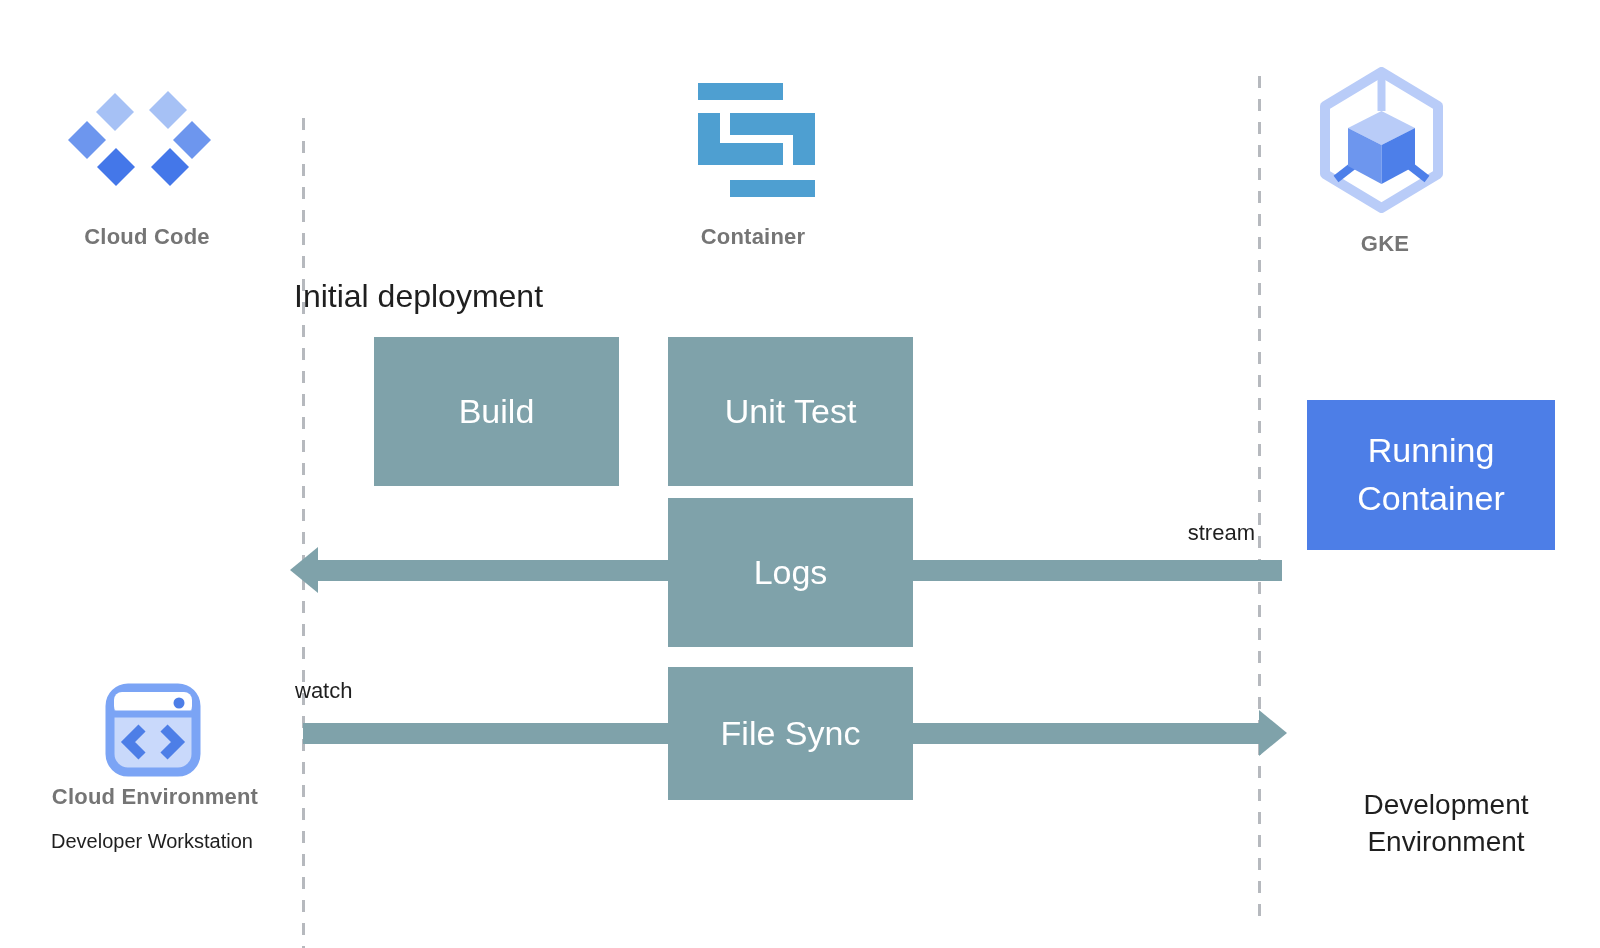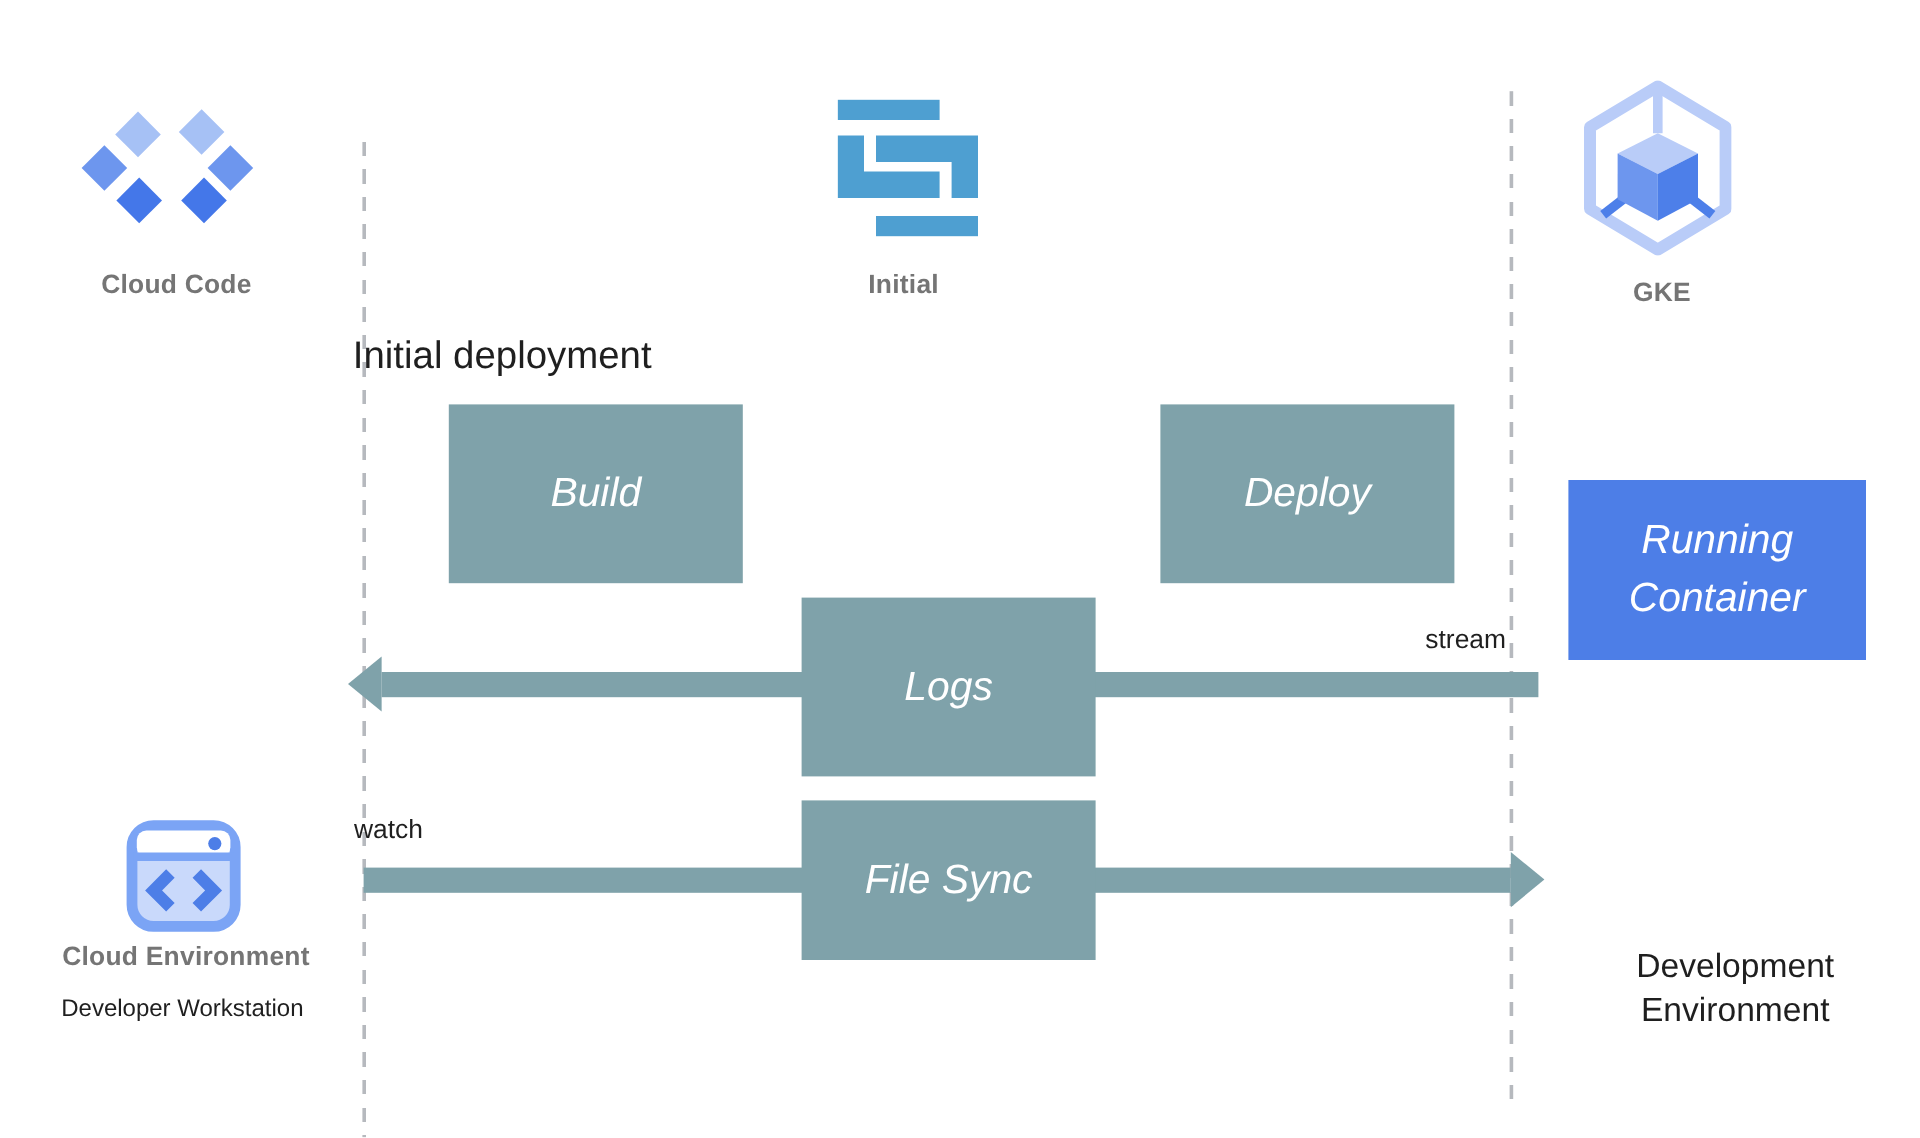--- a/index.html
+++ b/index.html
@@ -52,21 +52,21 @@
 
   .bigtext{
     position:absolute;z-index:3;color:var(--text-black);
     font-size:20px;line-height:46px;text-align:center;
   }
   #dev-workstation{left:28px;top:818px;width:248px;}
   #dev-environment{left:1321px;top:786px;width:250px;font-size:28px;line-height:37px;}
 
   .box{
     position:absolute;z-index:2;display:flex;align-items:center;justify-content:center;
-    color:#ffffff;font-size:34px;text-align:center;line-height:1.4;font-style:italic;
+    color:#ffffff;font-size:34px;text-align:center;line-height:1.4;
   }
   .teal{background:var(--process-teal);}
   .blue{background:var(--node-blue);}
   #box-build{left:374px;top:337px;width:245px;height:149px;}
   #box-unit-test{left:668px;top:337px;width:245px;height:149px;}
   #box-deploy{left:967px;top:337px;width:245px;height:149px;}
   #box-logs{left:668px;top:498px;width:245px;height:149px;}
   #box-file-sync{left:668px;top:667px;width:245px;height:133px;}
   #box-code{left:31px;top:400px;width:247px;height:149px;}
   #box-running-container{left:1307px;top:400px;width:248px;height:150px;padding:0 10px;box-sizing:border-box;}
@@ -99,21 +99,21 @@
   <div class="caption" id="cloudcode-label">Cloud Code</div>
 
   <div class="logo" id="skaffold-logo">
     <svg width="117" height="114" viewBox="0 0 117 114" aria-hidden="true">
       <rect x="0" y="0" width="85" height="17" fill="var(--skaffold-blue)"></rect>
       <path d="M32,30 H117 V82 H95 V52 H32 Z" fill="var(--skaffold-blue)"></path>
       <path d="M0,30 H22 V60 H85 V82 H0 Z" fill="var(--skaffold-blue)"></path>
       <rect x="32" y="97" width="85" height="17" fill="var(--skaffold-blue)"></rect>
     </svg>
   </div>
-  <div class="caption" id="skaffold-label">Initial</div>
+  <div class="caption" id="skaffold-label">Container</div>
 
   <div class="logo" id="gke-logo">
     <svg width="123" height="146" viewBox="0 0 123 146" aria-hidden="true">
       <polygon points="61.5,5 118,39 118,107 61.5,141 5,107 5,39" fill="none" stroke="var(--gke-light)" stroke-width="10" stroke-linejoin="round"></polygon>
       <line x1="61.5" y1="10" x2="61.5" y2="44" stroke="var(--gke-light)" stroke-width="8"></line>
       <line x1="16" y1="112" x2="34" y2="98" stroke="var(--gke-dark)" stroke-width="8"></line>
       <line x1="107" y1="112" x2="89" y2="98" stroke="var(--gke-dark)" stroke-width="8"></line>
       <polygon points="61.5,44 95,61 61.5,78 28,61" fill="var(--gke-light)"></polygon>
       <polygon points="28,61 61.5,78 61.5,117 28,99" fill="var(--gke-mid)"></polygon>
       <polygon points="61.5,78 95,61 95,99 61.5,117" fill="var(--gke-dark)"></polygon>
@@ -124,21 +124,21 @@
   <div class="annot" id="initial-deployment">Initial deployment</div>
   <div class="annot" id="stream-label">stream</div>
   <div class="annot" id="watch-label">watch</div>
 
   <div class="bar" id="logs-bar"></div>
   <div class="head" id="logs-head"></div>
   <div class="bar" id="sync-bar"></div>
   <div class="head" id="sync-head"></div>
 
   <div class="box teal" id="box-build">Build</div>
-  <div class="box teal" id="box-deploy">Deploy</div>
+  <div class="box teal" id="box-unit-test">Unit Test</div>
   <div class="box teal" id="box-logs">Logs</div>
   <div class="box teal" id="box-file-sync">File Sync</div>
   <div class="box blue" id="box-running-container">Running Container</div>
 
   <div class="logo" id="ws-icon">
     <svg width="96" height="94" viewBox="0 0 96 94" aria-hidden="true">
       <rect x="5" y="5" width="86" height="84" rx="18" fill="var(--workstation-fill)" stroke="var(--workstation-outline)" stroke-width="9"></rect>
       <rect x="9" y="9" width="78" height="22" rx="8" fill="#ffffff"></rect>
       <line x1="6" y1="31" x2="90" y2="31" stroke="var(--workstation-outline)" stroke-width="7"></line>
       <circle cx="74" cy="20" r="5.5" fill="var(--node-blue)"></circle>

